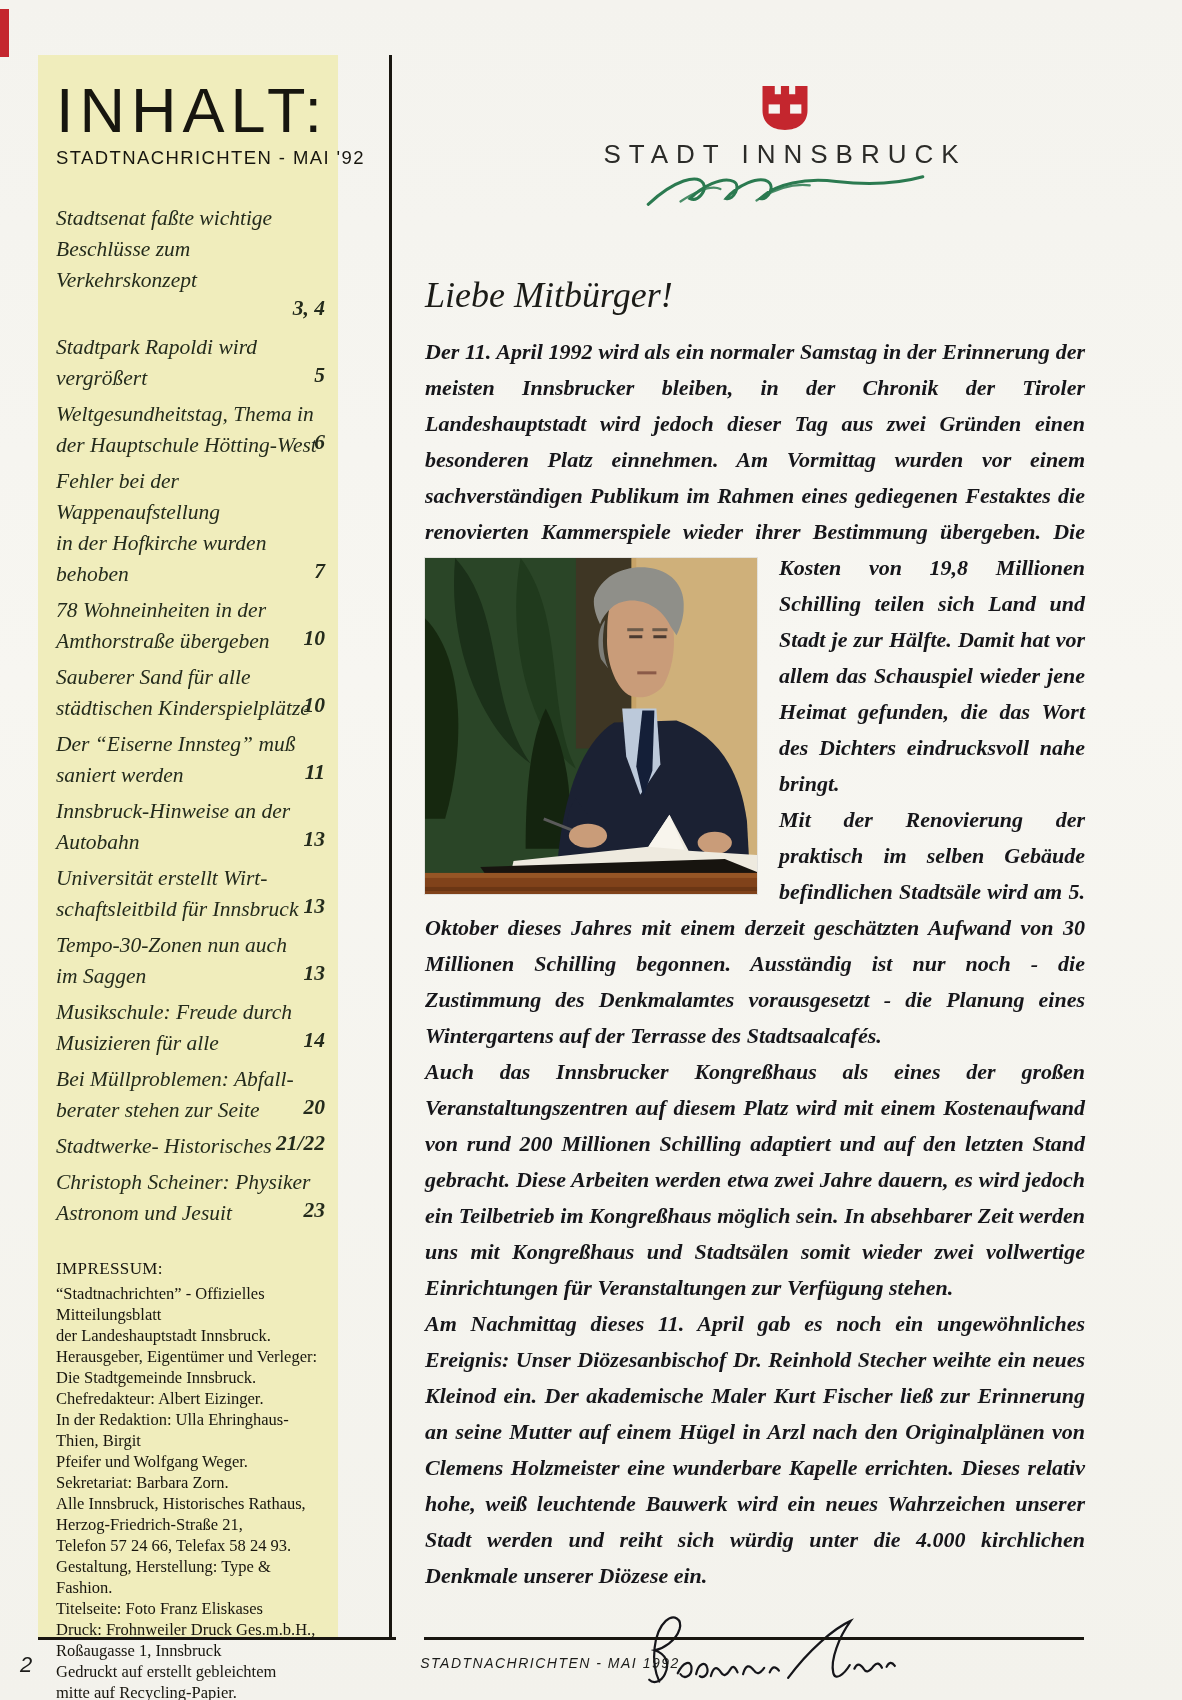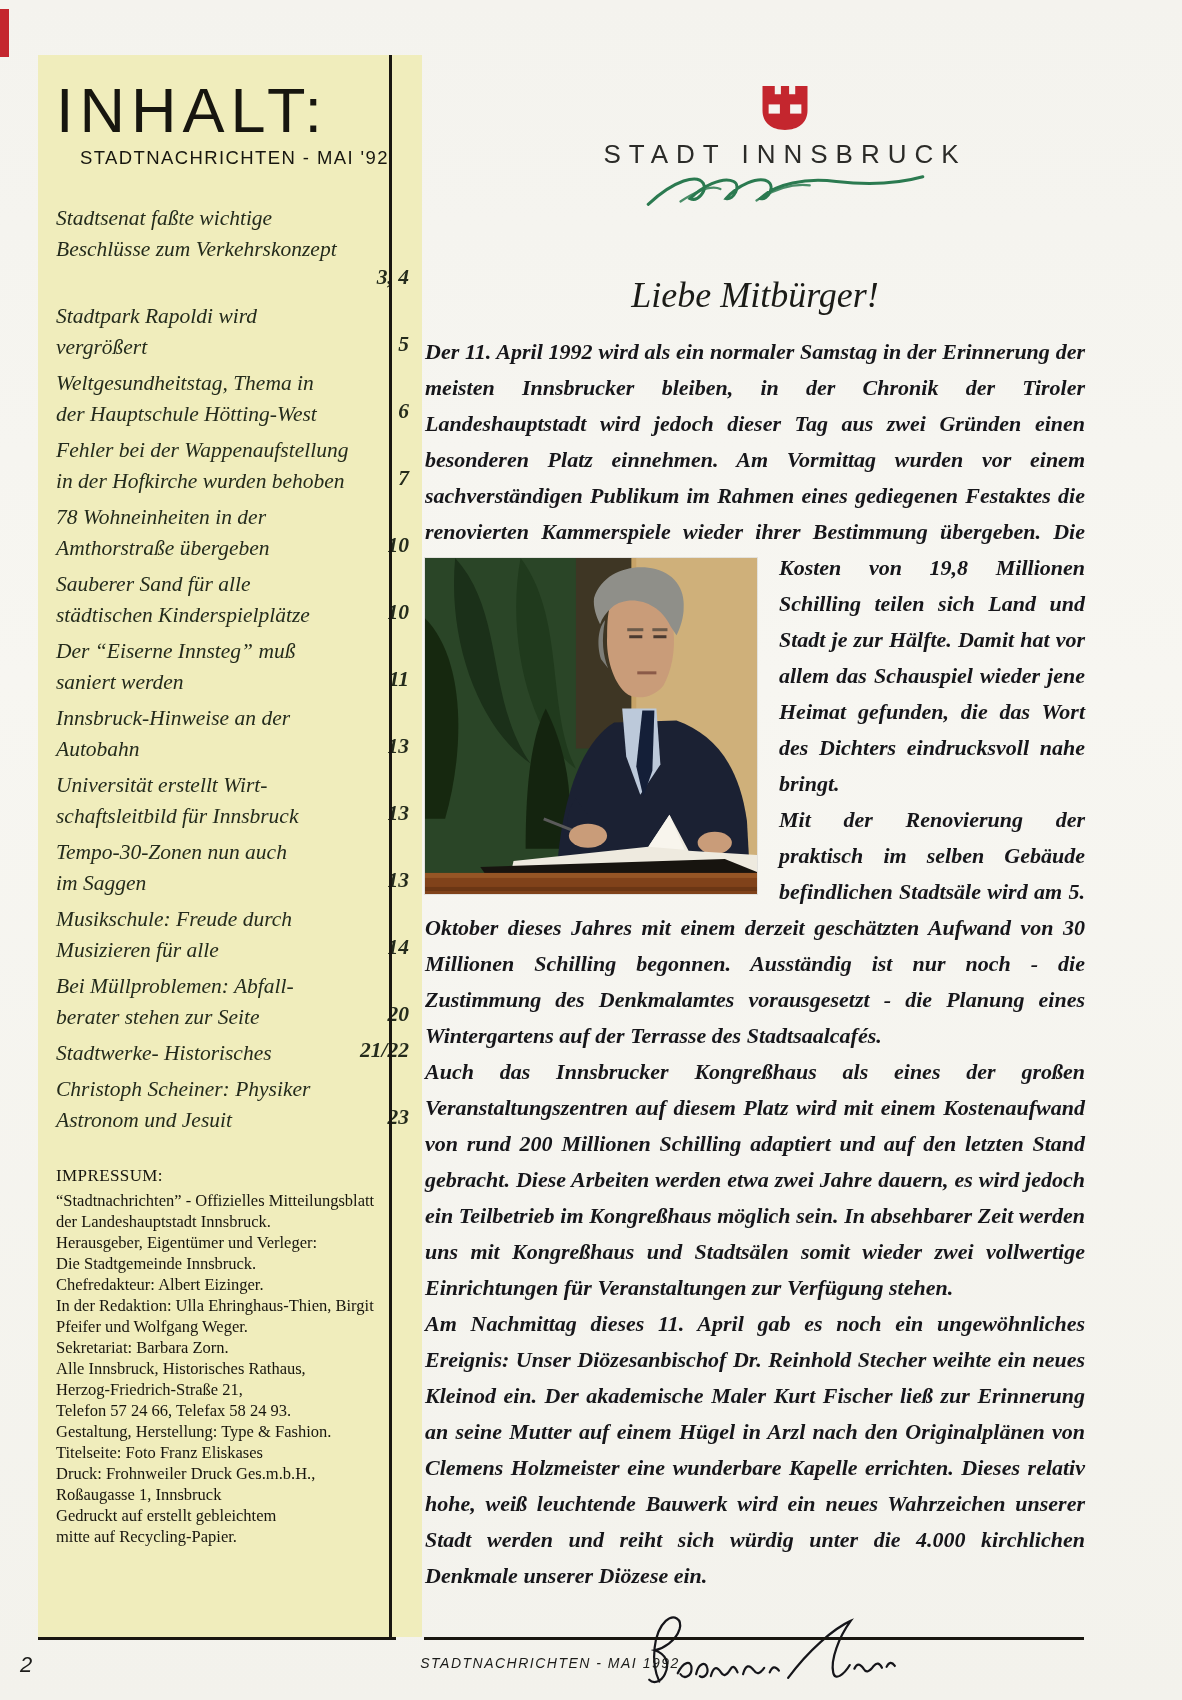--- a/index.html
+++ b/index.html
@@ -13,42 +13,42 @@
   .crop-mark{position:absolute;left:0;top:9px;width:9px;height:48px;background:#c4262e;}
   .v-rule{position:absolute;left:389px;top:55px;width:3px;height:1582px;background:#191610;}
   .sidebar-bottom-rule{position:absolute;left:38px;top:1637px;width:358px;height:3px;background:#191610;}
   .footer-rule{position:absolute;left:424px;top:1637px;width:660px;height:3px;background:#191610;}
   .page-number{position:absolute;left:20px;top:1652px;font-family:"Liberation Sans",sans-serif;
     font-style:italic;font-size:22px;color:#1c1c1a;}
   .footer-title{position:absolute;left:0;top:1655px;width:1100px;text-align:center;
     font-family:"Liberation Sans",sans-serif;font-style:italic;font-size:14px;
     letter-spacing:1.5px;color:#1c1c1a;}
   
-  .sidebar{position:absolute;left:38px;top:55px;width:384px;height:1582px;background:#f0edbc;
+  .sidebar{position:absolute;left:38px;top:55px;width:300px;height:1582px;background:#f0edbc;
     box-sizing:border-box;padding:24px 13px 0 18px;}
   .inhalt-title{font-family:"Liberation Sans",sans-serif;font-size:63px;line-height:1;
     letter-spacing:6px;color:#17160f;white-space:nowrap;}
   .inhalt-subtitle{font-family:"Liberation Sans",sans-serif;font-size:18.5px;letter-spacing:1.4px;
-    color:#17160f;margin-top:5px;white-space:nowrap;margin-left:24px;}
+    color:#17160f;margin-top:5px;white-space:nowrap;}
   .toc{margin-top:34px;}
   .toc-item{position:relative;font-style:italic;font-size:21.5px;line-height:31px;
     color:#242b1c;margin-bottom:5px;}
   .toc-item-title{white-space:pre-line;display:block;}
   .toc-item-page{position:absolute;right:0;bottom:3px;font-weight:bold;font-style:italic;}
   .impressum{margin-top:30px;color:#17150e;}
   .impressum-heading{font-size:17px;letter-spacing:.4px;margin-bottom:4px;}
   .impressum-line{font-size:16.5px;line-height:21px;}
   
   .masthead{position:absolute;left:455px;top:86px;width:660px;text-align:center;}
   .emblem{display:block;margin:0 auto;}
   .wordmark{font-family:"Liberation Sans",sans-serif;font-size:26px;letter-spacing:8px;
     color:#2b2b28;margin-top:8px;white-space:nowrap;}
   .swoosh{display:block;margin:2px auto 0;}
   
-  .salutation{position:absolute;left:425px;top:274px;width:660px;text-align:center;
+  .salutation{position:absolute;left:425px;top:274px;width:660px;
     font-style:italic;font-size:36px;color:#1b1b17;}
   .letter{position:absolute;left:425px;top:334px;width:660px;
     font-weight:bold;font-style:italic;font-size:22px;line-height:36px;
     text-align:justify;color:#16161a;}
   .letter p{margin:0;}
   .photo{float:left;width:332px;height:336px;margin:8px 22px 8px 0;display:block;
     box-shadow:0 0 0 1px rgba(0,0,0,.08);}
   .photo svg{display:block;width:100%;height:100%;}
   .signature-block{clear:none;margin-top:14px;text-align:center;}
 </style>

